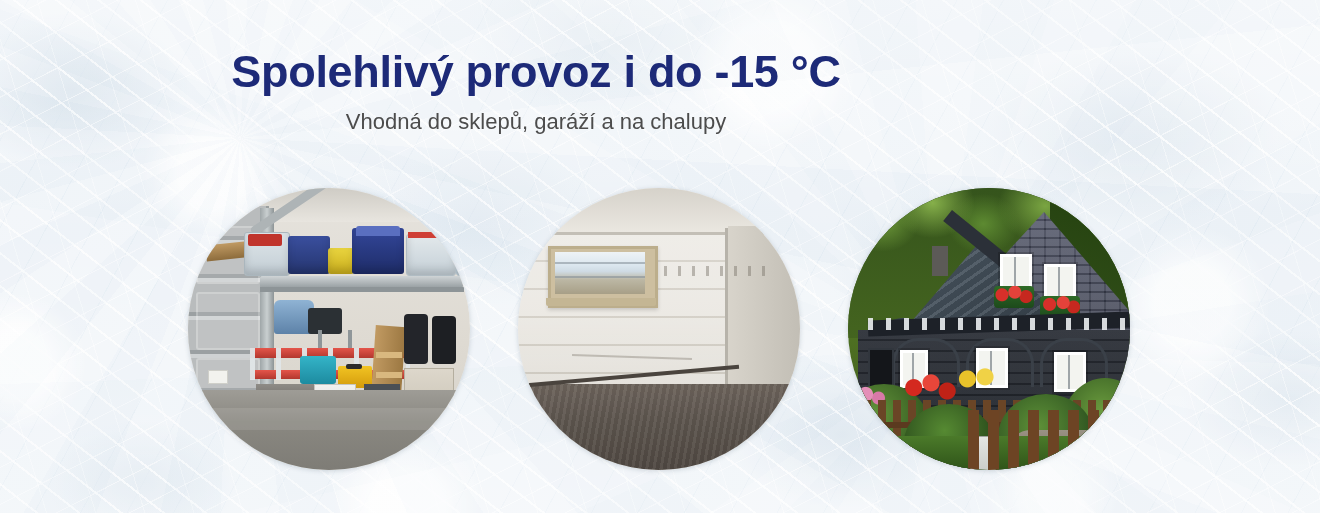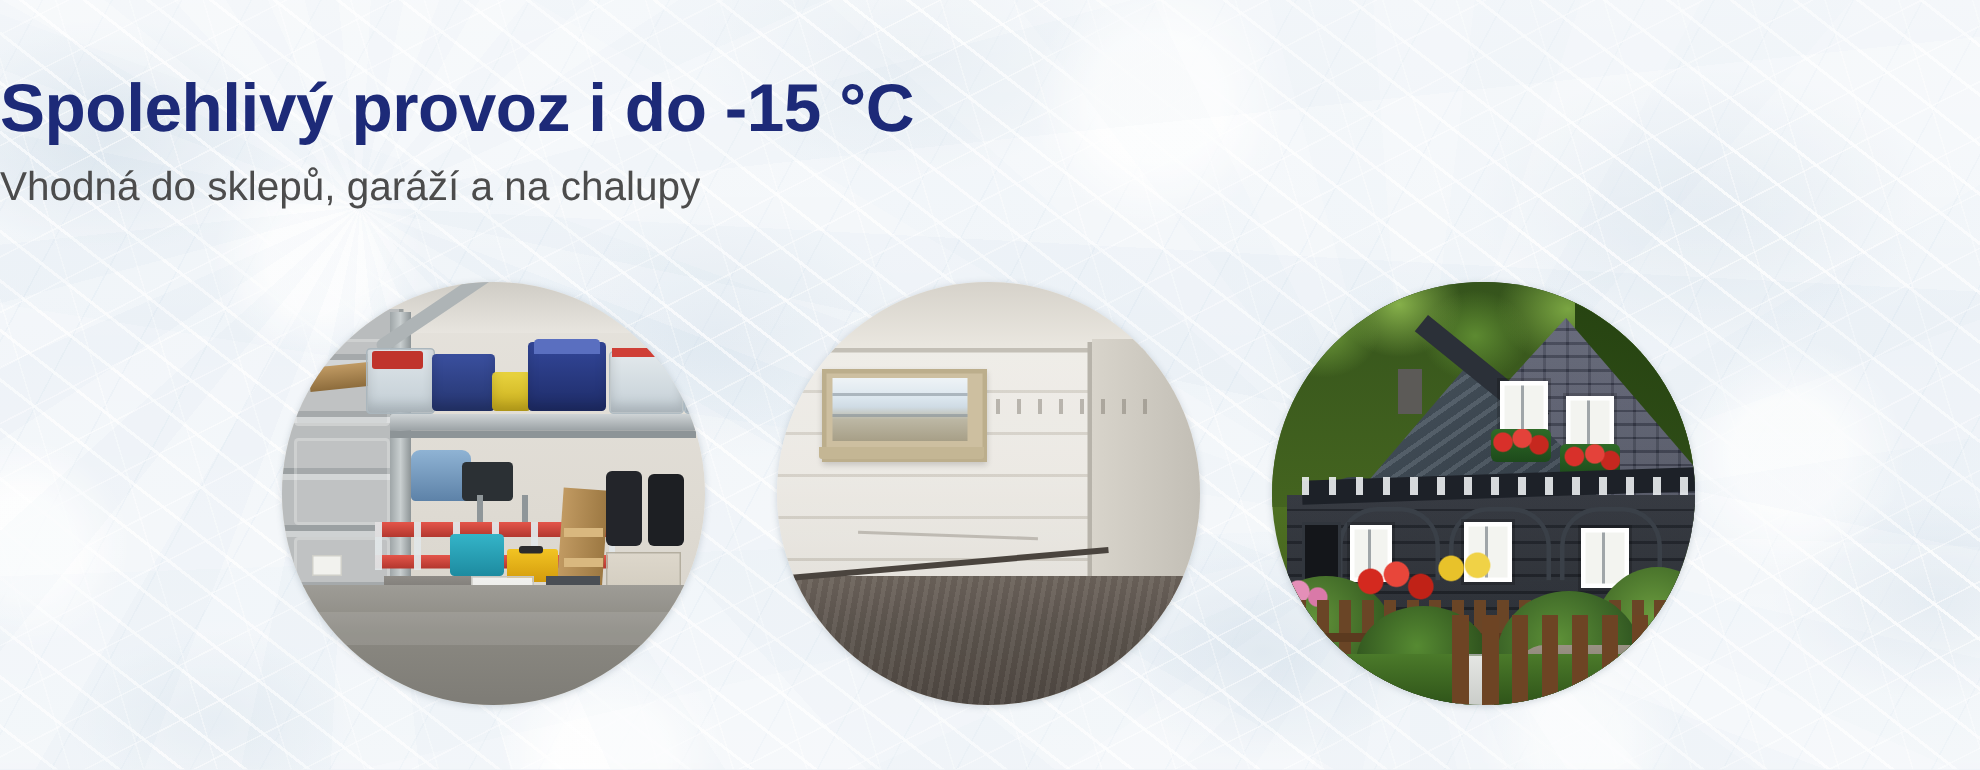--- a/index.html
+++ b/index.html
@@ -76,35 +76,36 @@
     background: linear-gradient(180deg, rgba(255,255,255,0.42) 0%, rgba(255,255,255,0.12) 45%, rgba(255,255,255,0.34) 100%);
     pointer-events: none;
   }
 
   
   .text-block {
     position: absolute;
     left: 0;
     top: 48px;
     width: 1072px;
+    text-align: center;
   }
   .headline {
     margin: 0;
     font-family: "Liberation Sans", sans-serif;
     font-size: 45px;
     font-weight: bold;
     line-height: 1.06;
     letter-spacing: -0.3px;
     color: #1d2a78;
     white-space: nowrap;
   }
   .subtitle {
     margin: 14px 0 0 0;
     font-family: "Liberation Sans", sans-serif;
-    font-size: 27px;
+    font-size: 22px;
     font-weight: normal;
     line-height: 1.1;
     color: #4c4c4c;
     white-space: nowrap;
   }
 
   
   .photo-row {
     position: absolute;
     left: 0;

